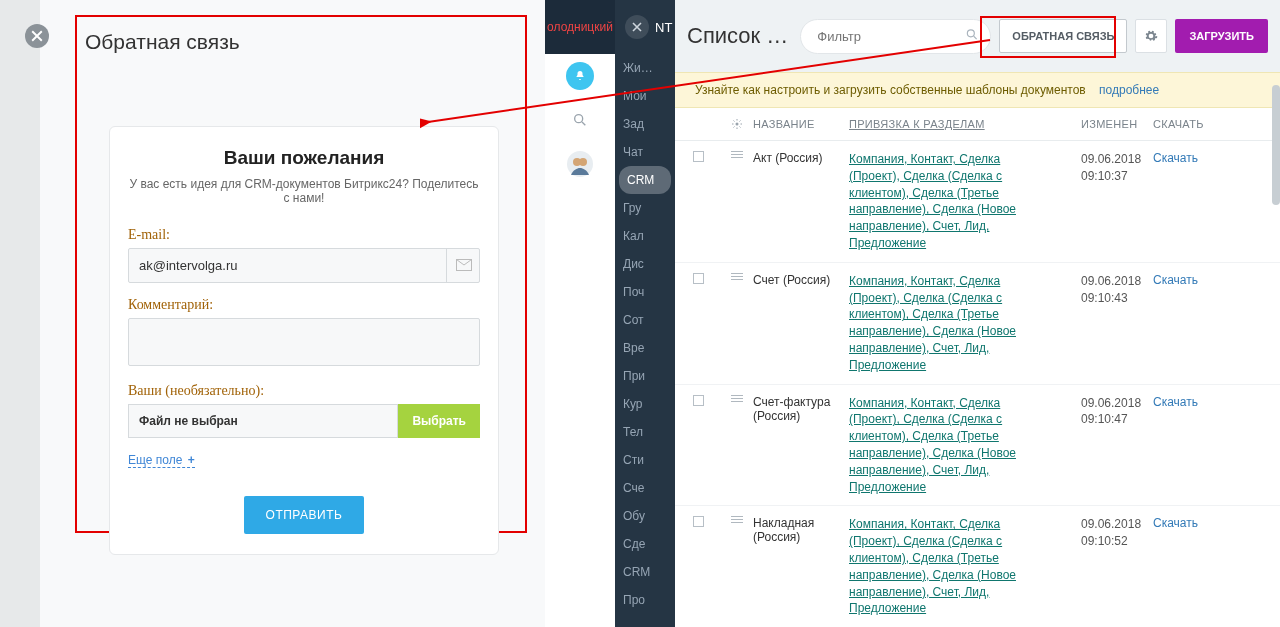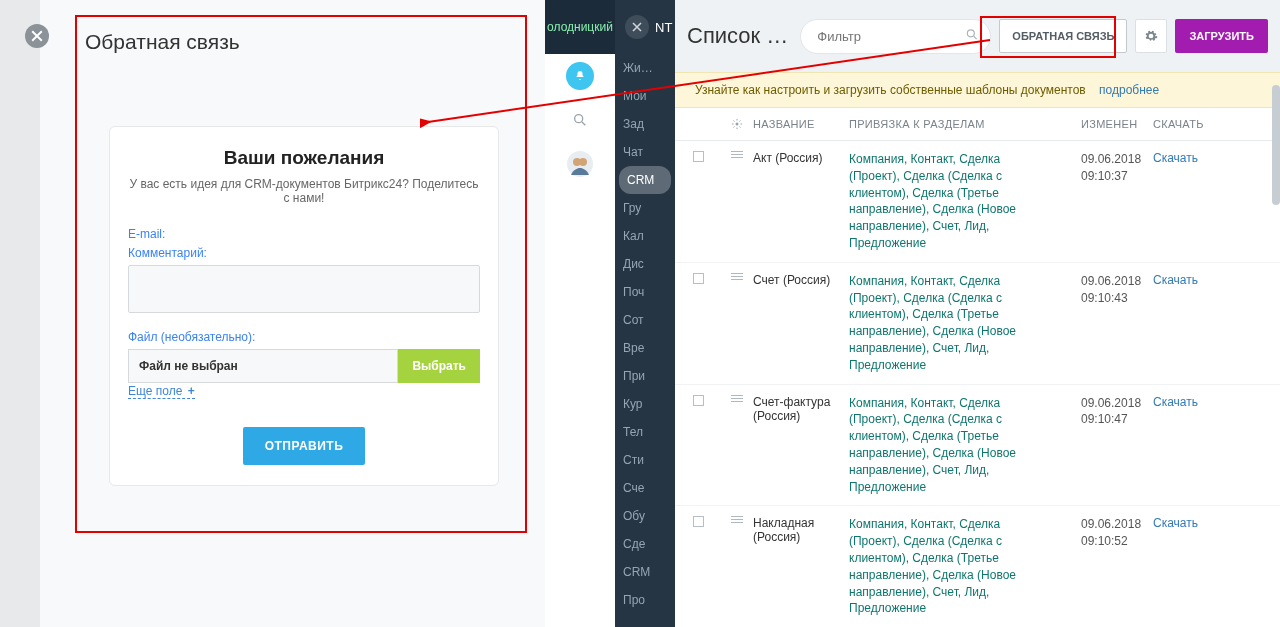--- a/index.html
+++ b/index.html
@@ -74,24 +74,25 @@
     color: #222;
     margin-bottom: 8px;
   }
   .form-card-sub {
     text-align: center;
     font-size: 12px;
     color: #666;
     margin-bottom: 22px;
   }
   .form-label {
-    font-size: 12px;
-    color: #3b82f6;
+    font-size: 14px;
+    color: #a16207;
     margin-bottom: 5px;
     display: block;
+    font-family: Liberation Serif, serif;
   }
   .input-wrap {
     position: relative;
     margin-bottom: 14px;
   }
   .text-input, .text-area {
     width: 100%;
     border: 1px solid #d6dadd;
     background: #f7f8f9;
     padding: 9px 10px;
@@ -103,20 +104,21 @@
   .mail-icon {
     position: absolute;
     right: 0; top: 0;
     width: 34px; height: 34px;
     border-left: 1px solid #d6dadd;
     display: flex; align-items: center; justify-content: center;
     color: #aaa;
   }
   .file-row {
     display: flex;
+    margin-bottom: 14px;
   }
   .file-display {
     flex: 1;
     border: 1px solid #d6dadd;
     background: #f7f8f9;
     padding: 9px 10px;
     font-size: 12px;
     color: #333;
     font-weight: 600;
   }
@@ -139,37 +141,37 @@
   }
   .more-fields-plus { color: #3f86d6; font-weight: 700; margin-left: 2px;}
   .send-btn {
     display: block;
     margin: 0 auto;
     background: #2fa9e6;
     color: #fff;
     border: none;
     padding: 12px 22px;
     font-size: 12px;
-    font-weight: 700;
+    font-weight: 400;
     letter-spacing: .5px;
     cursor: pointer;
     border-radius: 2px;
   }
 
   
   .left-rightbar {
     position: absolute;
     left: 545px; top: 0;
     width: 70px; height: 627px;
     background: #fff;
   }
   .left-rightbar-top {
     height: 54px;
     background: #1c2b3a;
-    color: #86efac;
+    color: #ef4444;
     display: flex; align-items: center; justify-content: center;
     font-size: 12px;
   }
   .rb-icon {
     width: 70px; height: 44px;
     display: flex; align-items:center; justify-content:center;
     color: #aab;
   }
   .rb-bell {
     width: 28px; height: 28px; border-radius: 50%;
@@ -287,21 +289,21 @@
     display: flex;
     padding: 10px 0;
     border-bottom: 1px solid #e8ecee;
     font-size: 11px;
     color: #7a838b;
     letter-spacing: .3px;
   }
   .col-chk { width: 46px; display:flex;align-items:center;justify-content:center;}
   .col-gear { width: 32px; display:flex;align-items:center;justify-content:center; color:#9aa4ad;}
   .col-name { width: 96px; padding-right:8px; }
-  .col-bind { width: 212px; padding-right:8px; }
+  .col-bind { width: 212px; padding-right:8px;text-decoration:underline; }
   .col-date { width: 92px; padding-right:8px;padding-left:20px;}
   .col-dl { width: 80px; }
   .trow {
     display: flex;
     padding: 10px 0;
     border-bottom: 1px solid #f0f2f4;
     font-size: 12px;
     color: #444;
     align-items: flex-start;
   }
@@ -340,27 +342,36 @@
   </div>
   <div class="feedback-title">Обратная связь</div>
 
   <div class="red-box-left"></div>
 
   <div class="form-card">
     <div class="form-card-title">Ваши пожелания</div>
     <div class="form-card-sub">У вас есть идея для CRM-документов Битрикс24? Поделитесь с нами!</div>
 
     <label class="form-label">E-mail:</label>
+    <div class="input-wrap">
+      <input class="text-input" value="ak@intervolga.ru" style="">
+      <div class="mail-icon">
+        <svg width="16" height="12" viewBox="0 0 16 12">
+            <rect x="0.5" y="0.5" width="15" height="11" fill="none" stroke="#bbb"></rect>
+            <path d="M0.5 0.5 L8 6 L15.5 0.5" fill="none" stroke="#bbb"></path>
+          </svg>
+      </div>
+    </div>
 
     <label class="form-label">Комментарий:</label>
     <div class="input-wrap">
       <textarea class="text-area" style=""></textarea>
     </div>
 
-    <label class="form-label">Файл (необязательно):</label>
+    <label class="form-label">Ваши (необязательно):</label>
     <div class="file-row">
       <div class="file-display">Файл не выбран</div>
       <button class="file-btn">Выбрать</button>
     </div>
 
     <span class="more-fields">
       <span>Еще поле</span><span class="more-fields-plus"> +</span>
     </span>
 
     <button class="send-btn">ОТПРАВИТЬ</button>

